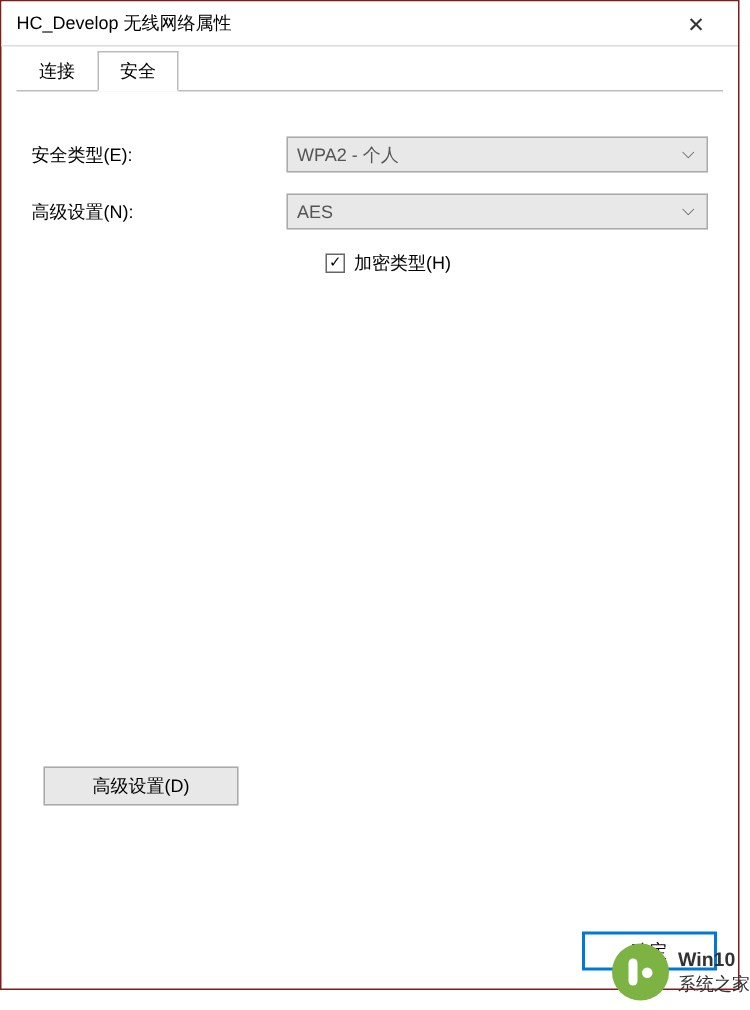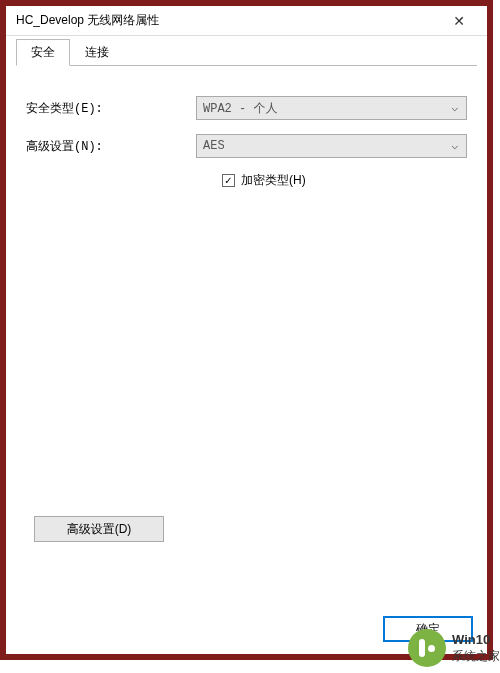--- a/index.html
+++ b/index.html
@@ -8,21 +8,21 @@
       font-size: 12px;
       background: #fff;
       width: 500px;
       height: 673px;
       position: relative;
       overflow: hidden;
     }
     .window {
       width: 493px;
       height: 660px;
-      border: 6px solid #7f1d1d;
+      border: 1px solid #7f1d1d;
       background: #fff;
       position: relative;
     }
     .titlebar {
       height: 30px;
       display: flex;
       align-items: center;
       justify-content: space-between;
       padding: 0 8px 0 10px;
       border-bottom: 1px solid #ddd;
@@ -66,21 +66,20 @@
     }
     .content {
       padding: 30px 20px 10px 20px;
       height: calc(100% - 100px);
       position: relative;
     }
     .form-row {
       display: flex;
       align-items: center;
       margin-bottom: 14px;
-      font-family: Liberation Mono, monospace;
     }
     .form-label {
       width: 170px;
       font-size: 12px;
       color: #000;
     }
     .form-control {
       flex: 1;
     }
     .select {
@@ -226,25 +225,25 @@
 <div class="window">
   <div class="titlebar">
     <span class="titlebar-title">HC_Develop 无线网络属性</span>
     <div class="close-btn">
       <span>✕</span>
     </div>
   </div>
 
   <div class="tab-region">
     <div class="tabs">
+      <div class="tab">
+        <span>连接</span>
+      </div>
       <div class="tab active">
         <span>安全</span>
-      </div>
-      <div class="tab">
-        <span>连接</span>
       </div>
     </div>
   </div>
 
   <div class="content">
 
     <div class="form-row">
       <div class="form-label">安全类型(E):</div>
       <div class="form-control">
         <div class="select">

